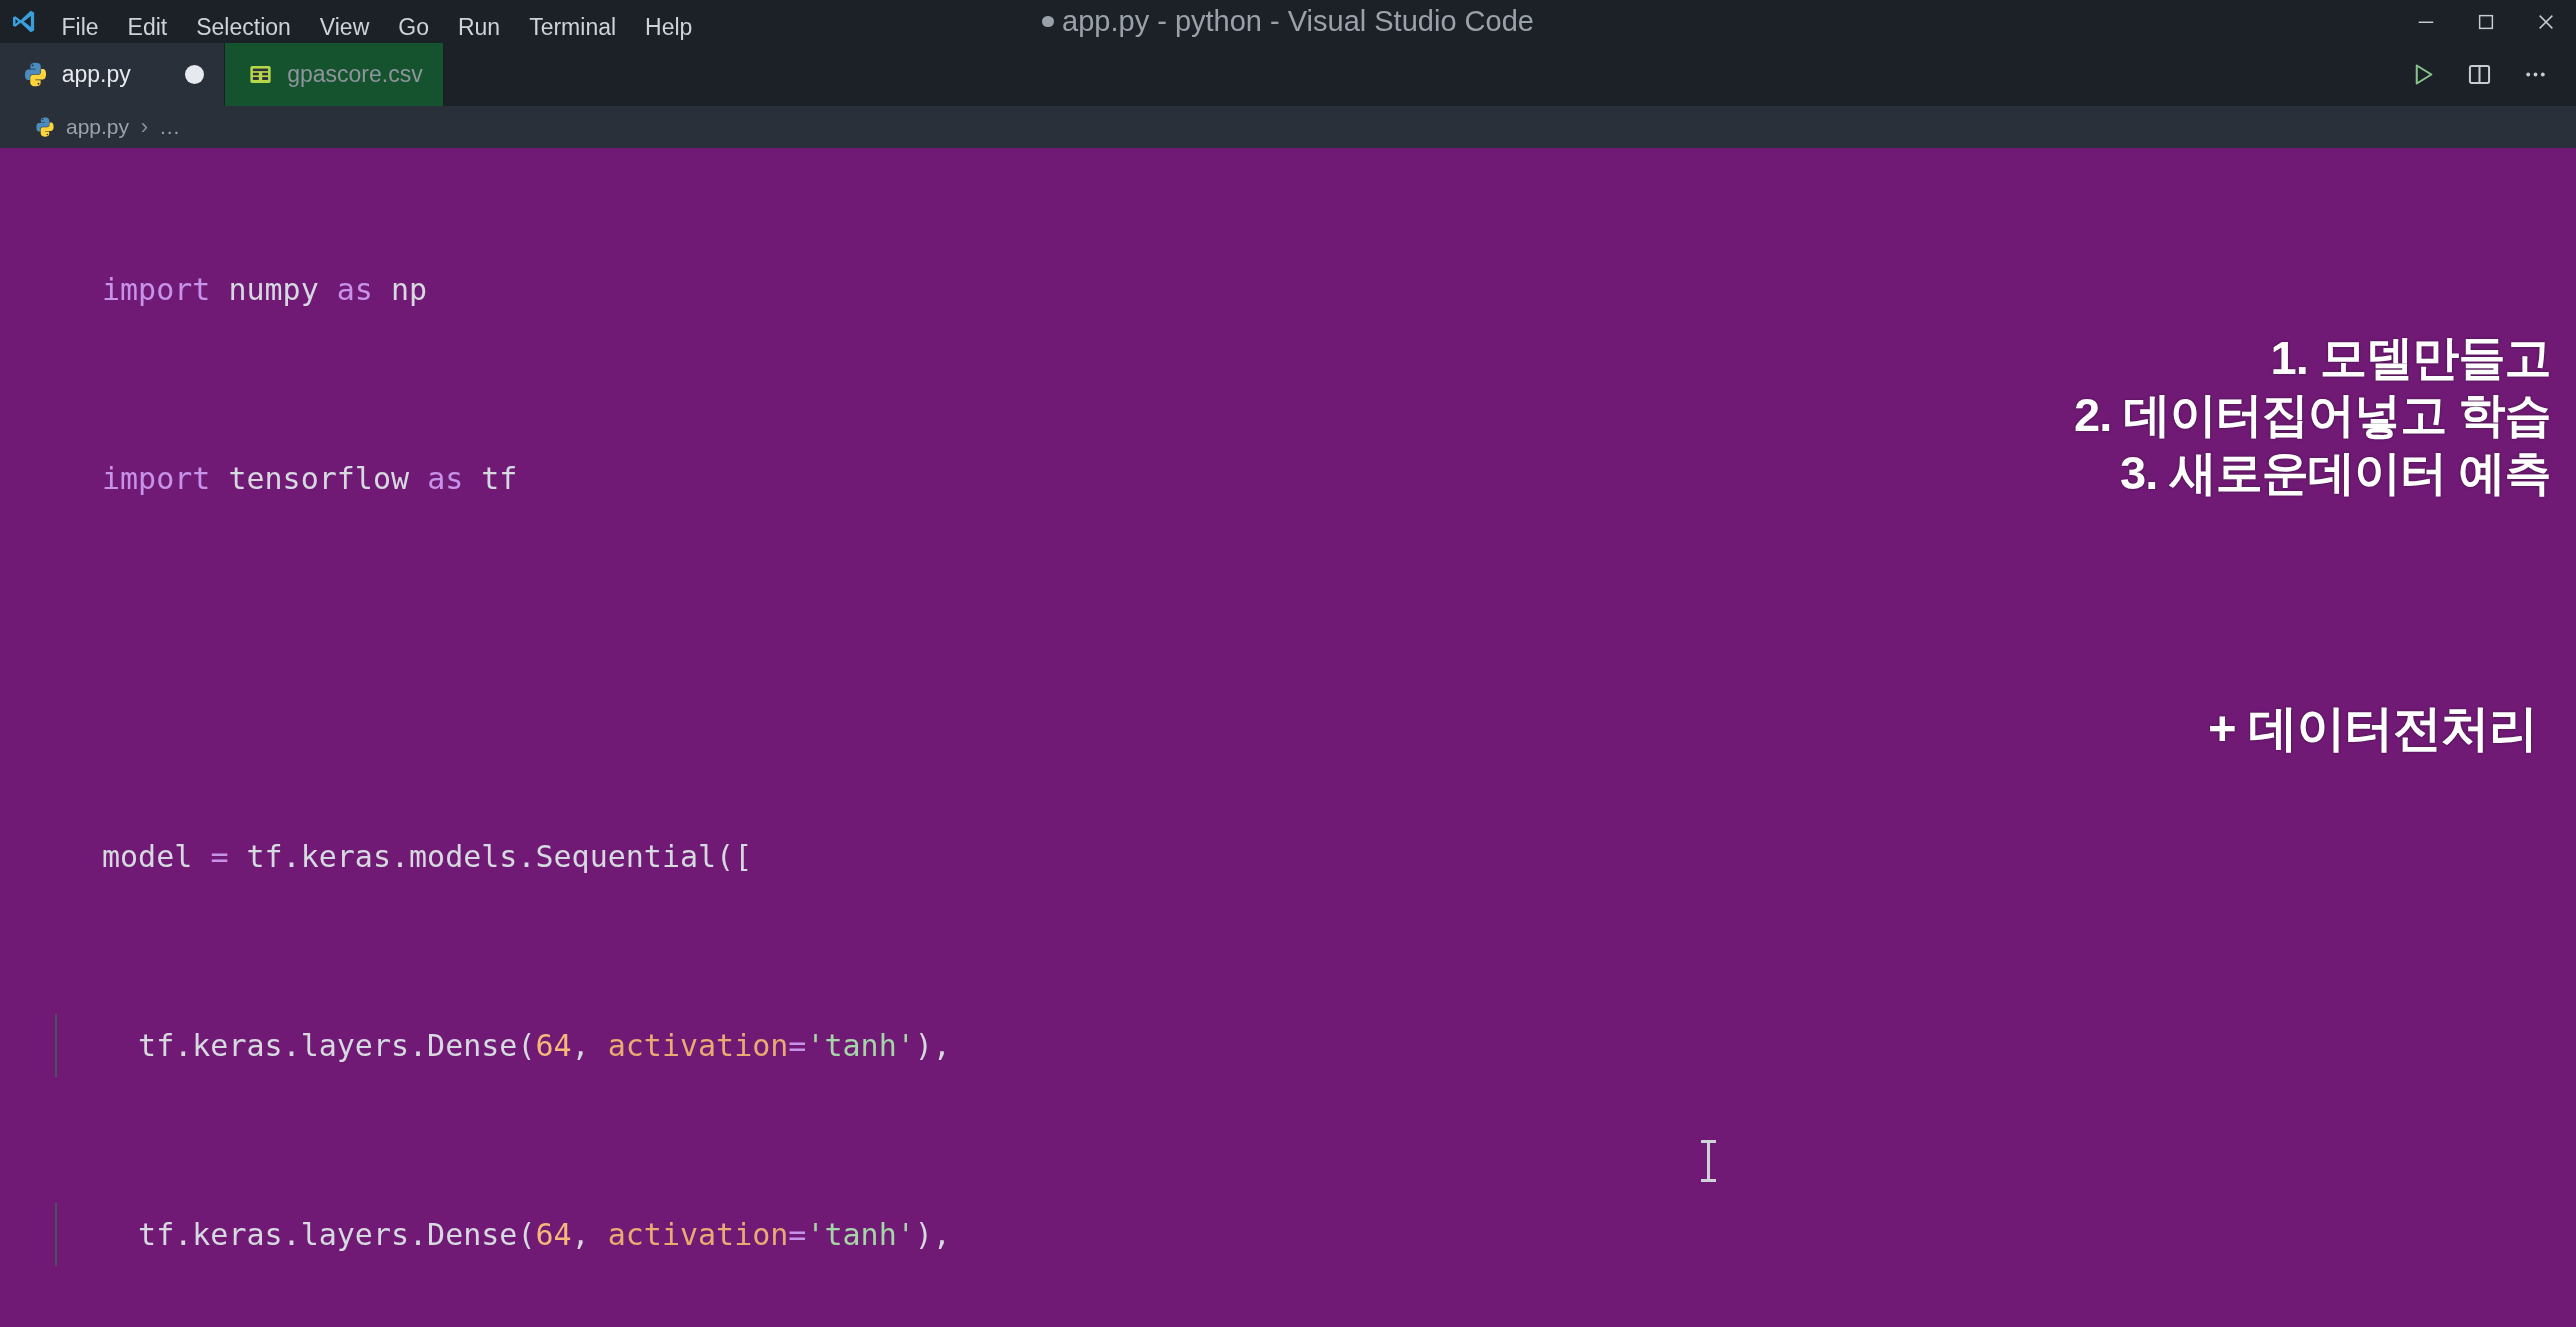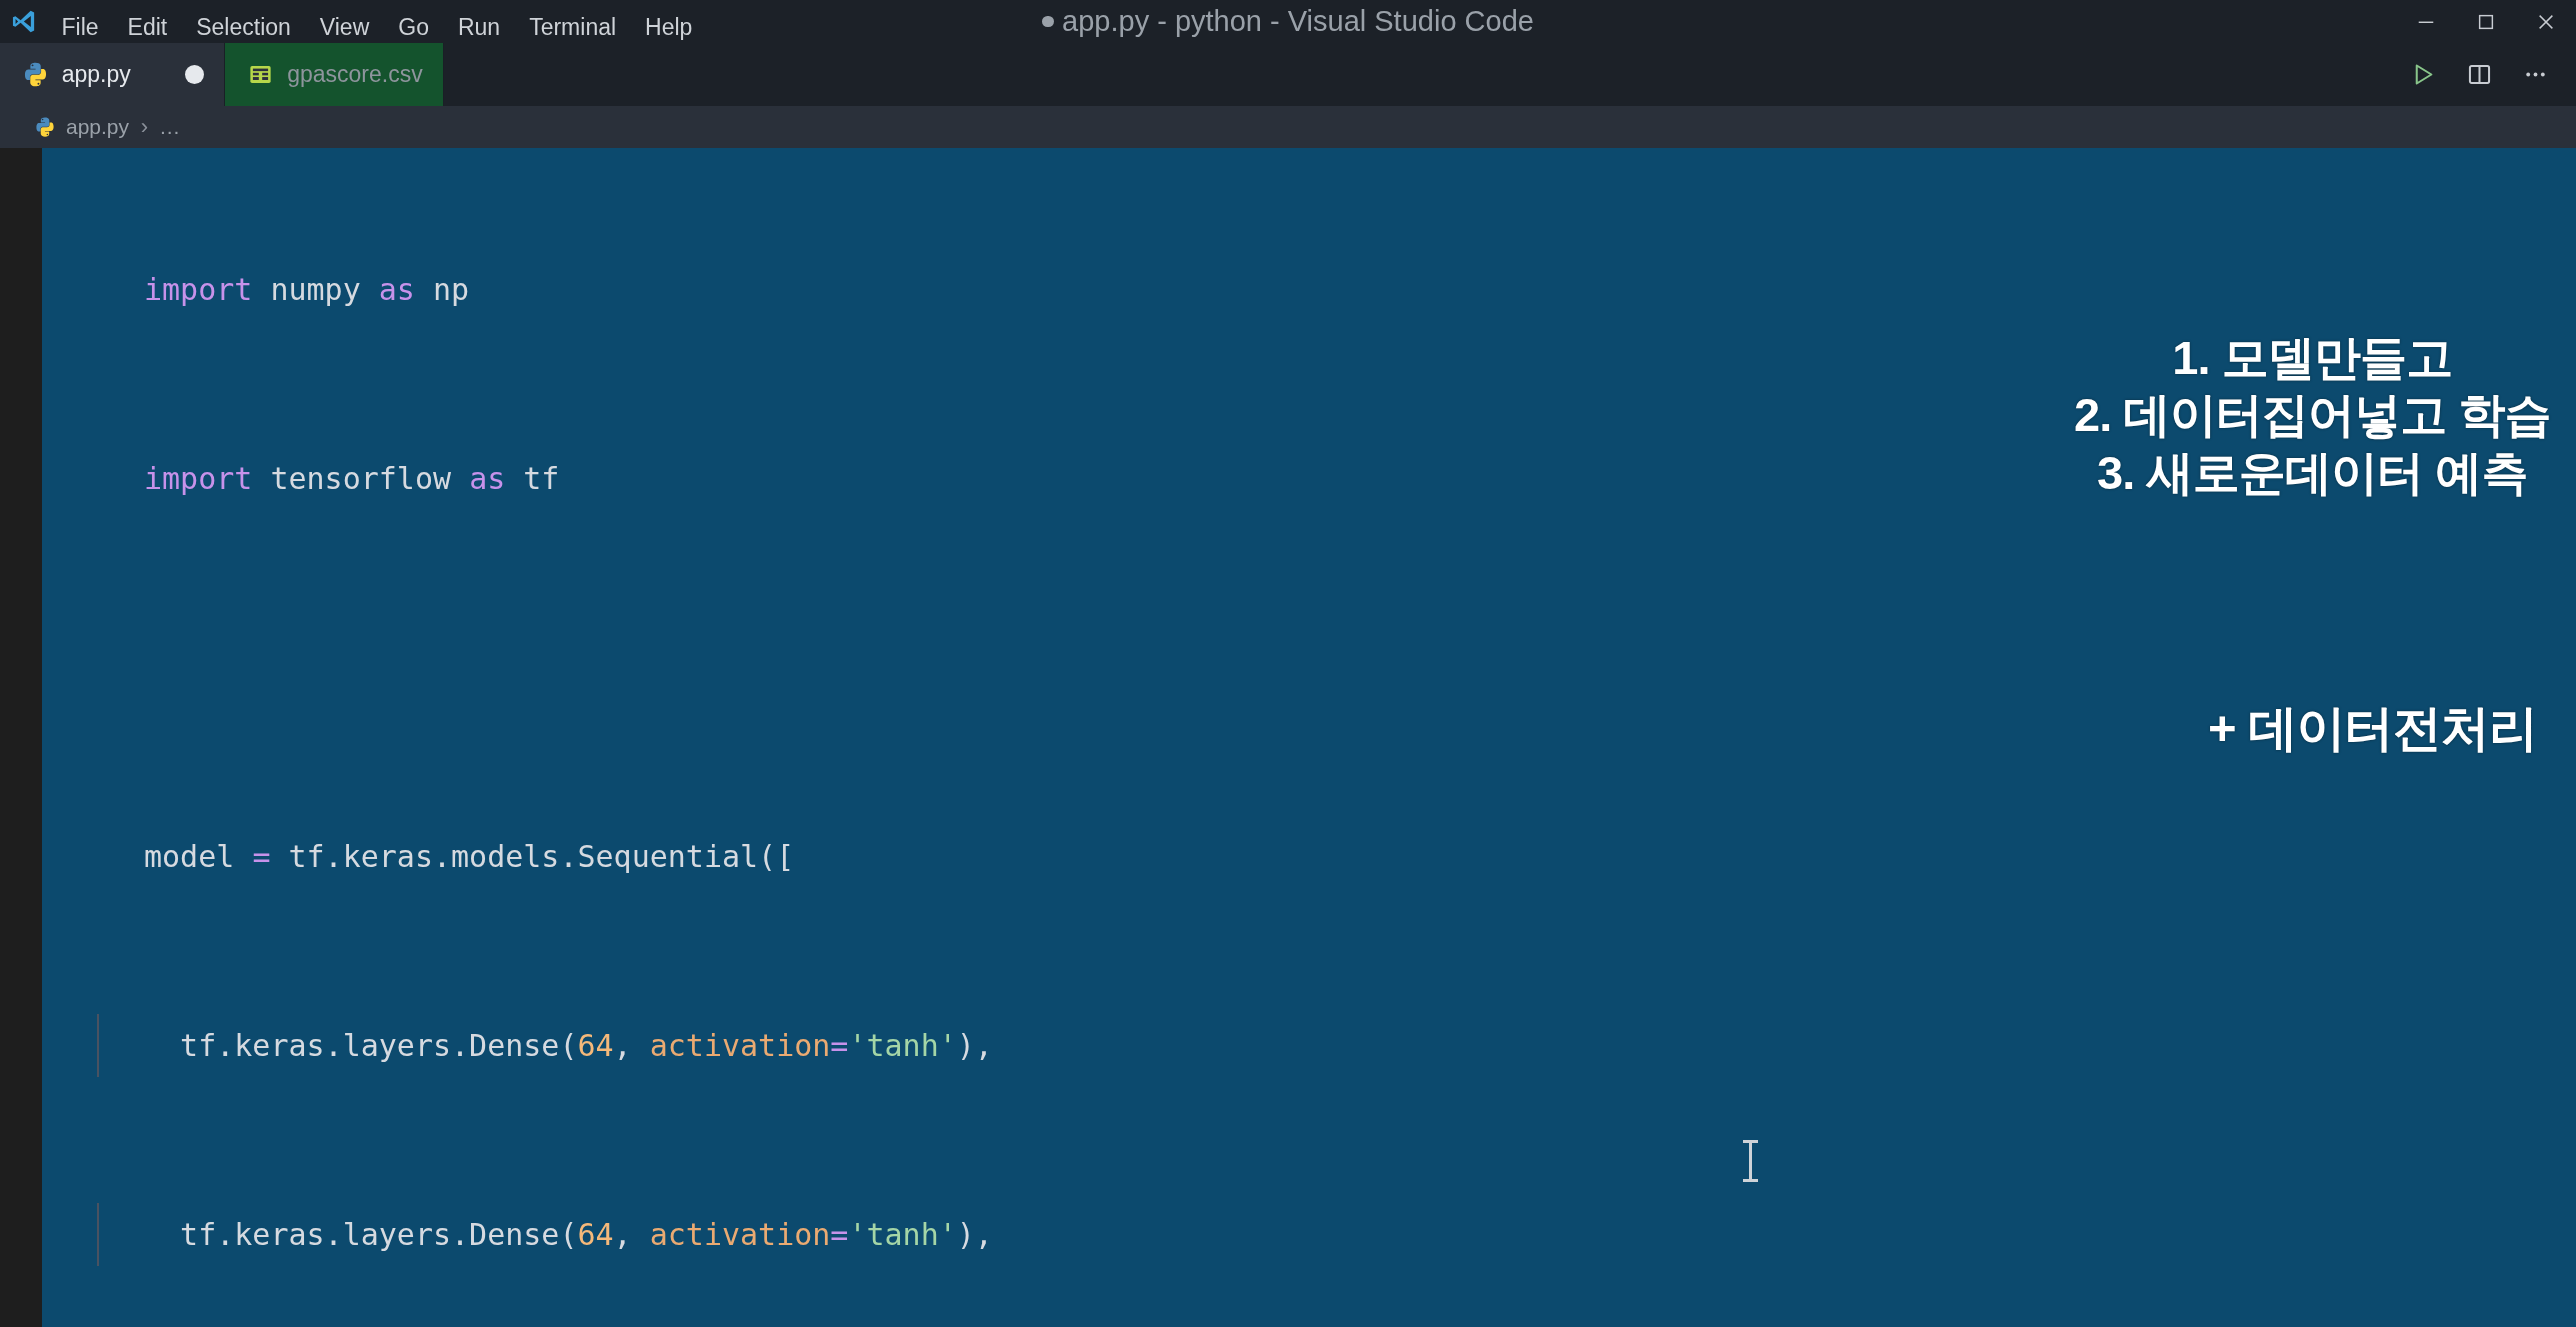--- a/index.html
+++ b/index.html
@@ -132,23 +132,22 @@
     flex: none;
   }
   #breadcrumb .bc-icon { width: 22px; height: 22px; display:block; }
   #breadcrumb .bc-sep { color: #8a9099; font-size: 22px; padding: 0 1.8px; }
   #breadcrumb .bc-more { letter-spacing: 0.9px; color: #9aa1a9; }
 
   
   #editor {
     position: relative;
     height: calc(1328px - 43px - 63px - 42px);
-    background: #0c4a6e;
+    background: #701a75;
     overflow: hidden;
-    margin-left: 42px;
   }
   #code {
     position: absolute;
     top: -16.3px;
     left: 0;
     right: 0;
     font-family: "DejaVu Sans Mono", "Liberation Mono", monospace;
     font-size: 30px;
     line-height: 63px;
     white-space: pre;
@@ -170,21 +169,21 @@
   .str  { color: #a5d6a7; }            
   .arg  { color: #eaaa72; }
   .pn   { color: #d6dae0; }            
 
   
   .overlay {
     position: absolute;
     color: #ffffff;
     font-family: "Liberation Sans", sans-serif;
     font-weight: bold;
-    text-align: center;
+    text-align: right;
     line-height: 1.22;
     letter-spacing: -0.9px;
     text-shadow: 0 0 2.7px rgba(0,0,0,0.45);
   }
   #overlay-steps {
     right: 25.4px;
     top: 181px;
     font-size: 47px;
   }
   #overlay-extras {

